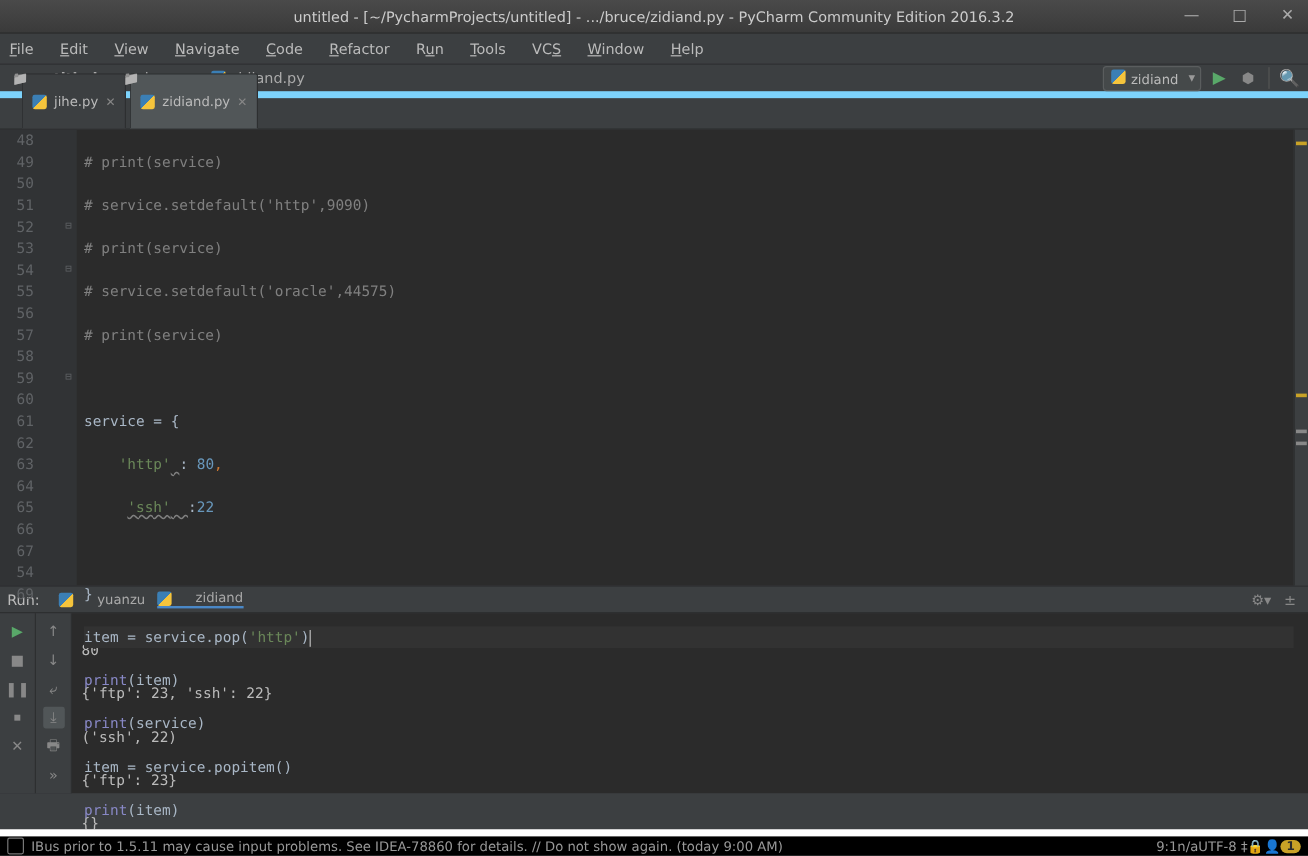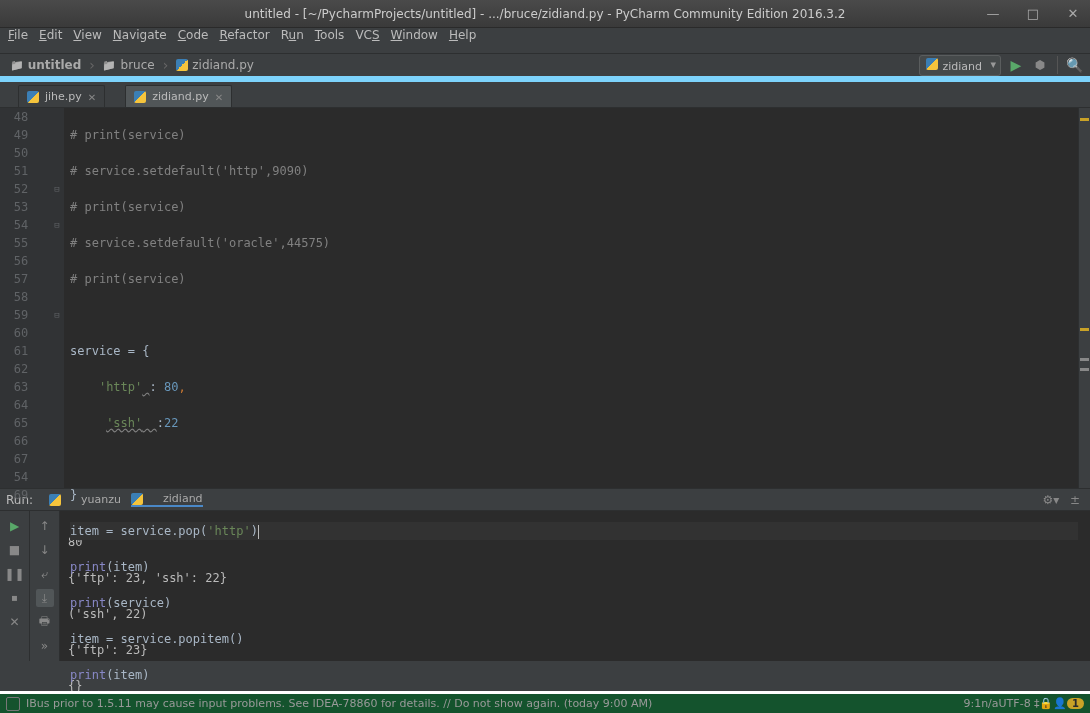--- a/index.html
+++ b/index.html
@@ -1,39 +1,39 @@
 <!DOCTYPE html>
 <html><head>
 <meta charset="utf-8">
 <style>
 * { margin:0; padding:0; box-sizing:border-box; }
 body { font-family:"DejaVu Sans",Arial,sans-serif; font-size:12px; background:#3c3f41; color:#bbb; width:1090px; height:713px; overflow:hidden; position:relative; }
 .titlebar { height:28px; background:linear-gradient(#4a4a4a,#3a3a3a); display:flex; align-items:center; justify-content:center; position:relative; border-bottom:1px solid #2a2a2a; }
 .titlebar-title { color:#ccc; font-size:12px; }
 .titlebar-ctrls { position:absolute; right:6px; display:flex; gap:18px; color:#aaa; }
 .titlebar-ctrls span { cursor:pointer; font-size:13px; width:22px; text-align:center; }
-.menubar { height:26px; background:#3c3f41; display:flex; padding:0 8px; gap:11px; border-bottom:1px solid #2d2f30; }
+.menubar { height:26px; background:#3c3f41; display:flex; align-items:center; padding:0 8px; gap:22px; border-bottom:1px solid #2d2f30; }
 .menubar span { cursor:pointer; color:#bbb; }
 .menubar span u { text-decoration:underline; }
 .navbar { height:28px; background:#3c3f41; display:flex; align-items:center; padding:0 6px; border-bottom:6px solid #7dd3fc; justify-content:space-between; }
 .breadcrumb { display:flex; align-items:center; gap:4px; color:#aaa; }
 .breadcrumb .sep { color:#666; font-size:14px; }
 .bc-item { display:flex; align-items:center; gap:4px; padding:2px 4px; }
 .folder-icon::before { content:"📁"; filter:grayscale(1) brightness(0.8); font-size:11px; }
 .py-icon { width:12px; height:12px; display:inline-block; background:linear-gradient(135deg,#3b7fb5 50%,#f5c43c 50%); border-radius:2px; }
 .nav-right { display:flex; align-items:center; gap:6px; }
 .run-select { background:#45494a; border:1px solid #5a5d5e; border-radius:3px; padding:2px 18px 2px 6px; color:#bbb; position:relative; font-size:11px; }
 .run-select::after { content:"▾"; position:absolute; right:4px; color:#999; }
 .tb-icon { width:18px; height:18px; display:flex; align-items:center; justify-content:center; cursor:pointer; color:#888; }
 .run-icon { color:#59a869; font-size:14px; }
 .bug-icon { color:#888; font-size:12px; }
 .search-icon { color:#888; font-size:14px; }
 .sep-v { width:1px; height:18px; background:#555; margin:0 2px; }
 .tabbar { height:26px; background:#3c3f41; display:flex; align-items:flex-end; padding-left:18px; border-bottom:1px solid #2d2f30; }
-.tab { background:#515658; border:1px solid #2d2f30; border-bottom:none; padding:4px 8px; display:flex; align-items:flex-end; gap:6px; color:#bbb; font-size:11px; margin-right:20px; border-radius:2px 2px 0 0; }
+.tab { background:#515658; border:1px solid #2d2f30; border-bottom:none; padding:16px 8px; display:flex; align-items:flex-end; gap:6px; color:#bbb; font-size:11px; margin-right:3px; border-radius:2px 2px 0 0; }
 .tab .close { color:#888; cursor:pointer; font-size:10px; }
 .tab.inactive { background:#3c3f41; }
 .editor { display:flex; height:380px; background:#2b2b2b; font-family:"DejaVu Sans Mono",Consolas,monospace; font-size:12px; line-height:18px; position:relative; }
 .gutter { width:50px; background:#313335; text-align:center; padding:0 8px 0 0; color:#606366; user-select:none; }
 .gutter .ln { height:18px; }
 .fold-col { width:14px; background:#313335; color:#606366; }
 .fold-col div { height:18px; text-align:center; font-size:9px; }
 .code { flex:1; padding:0 0 0 6px; color:#a9b7c6; white-space:pre; }
 .code .row { height:18px; }
 .code .cursor-line { background:#323232; }
@@ -52,21 +52,21 @@
 .run-tabs { display:flex; gap:10px; margin-left:6px; }
 .run-tab { display:flex; align-items:center; gap:20px; color:#aaa; font-size:11px; }
 .run-tab.sel { border-bottom:2px solid #4a88c7; }
 .run-header-right { display:flex; gap:6px; color:#888; }
 .run-body { display:flex; height:150px; background:#2b2b2b; }
 .run-left { width:30px; background:#3c3f41; display:flex; flex-direction:column; align-items:center; gap:6px; padding-top:6px; border-right:1px solid #2d2f30; }
 .run-left2 { width:30px; background:#3c3f41; display:flex; flex-direction:column; align-items:center; gap:6px; padding-top:6px; border-right:1px solid #2d2f30; }
 .run-ico { width:18px; height:18px; display:flex; align-items:center; justify-content:center; color:#888; cursor:pointer; font-size:12px; }
 .run-ico.sel { background:#515658; border-radius:2px; }
 .console { flex:1; font-family:"DejaVu Sans Mono",Consolas,monospace; font-size:12px; line-height:18px; padding:4px 8px; color:#bbb; white-space:pre; }
-.statusbar { position:absolute; bottom:0; left:0; right:0; height:22px; background:#14532d; border-top:3px solid #ffffff; display:flex; align-items:center; padding:0 6px; justify-content:space-between; color:#999; font-size:11px; }
+.statusbar { position:absolute; bottom:0; left:0; right:0; height:22px; background:#000000; border-top:6px solid #ffffff; display:flex; align-items:center; padding:0 6px; justify-content:space-between; color:#999; font-size:11px; }
 .status-left { display:flex; align-items:center; gap:6px; }
 .status-right { display:flex; align-items:center; }
 .status-ico { width:14px; height:14px; border:1px solid #777; border-radius:2px; display:inline-block; }
 .badge { background:#c9a227; color:#2b2b2b; border-radius:8px; padding:0 5px; font-size:10px; font-weight:bold; }
 </style>
 </head>
 <body>
 
 <div class="titlebar">
   <span class="titlebar-title">untitled - [~/PycharmProjects/untitled] - .../bruce/zidiand.py - PyCharm Community Edition 2016.3.2</span>

